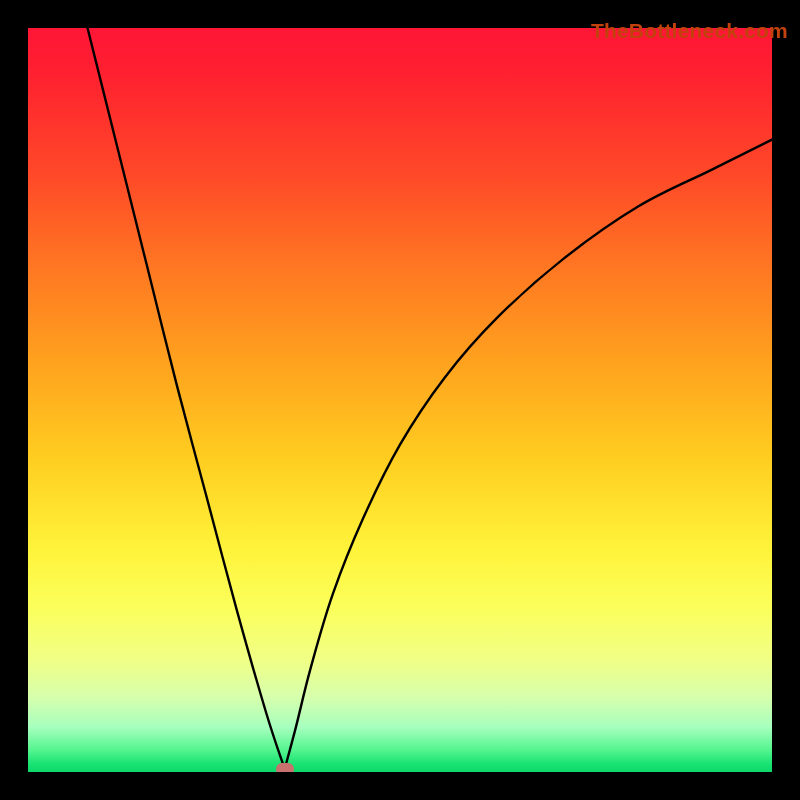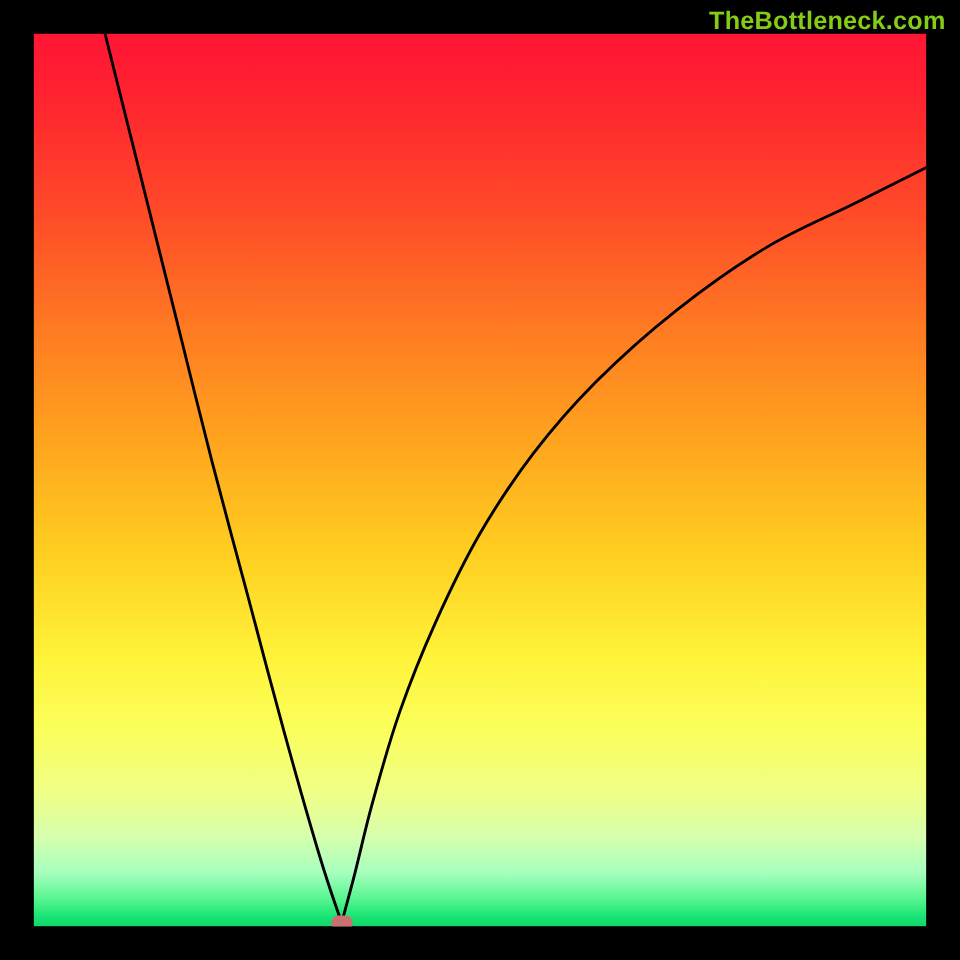--- a/index.html
+++ b/index.html
@@ -41,23 +41,23 @@
   }
   .minpoint {
     position: absolute;
     width: 18px;
     height: 12px;
     border-radius: 8px;
     background: #c9716f;
   }
   .watermark {
     position: absolute;
-    top: 6px;
+    top: 19px;
     right: 12px;
-    color: #84cc16;
+    color: #c2410c;
     font-size: 21px;
     font-weight: 600;
     letter-spacing: 0.2px;
   }
 </style>
 </head>
 <body>
 
 <div class="frame">
   <div class="gradient"></div>

